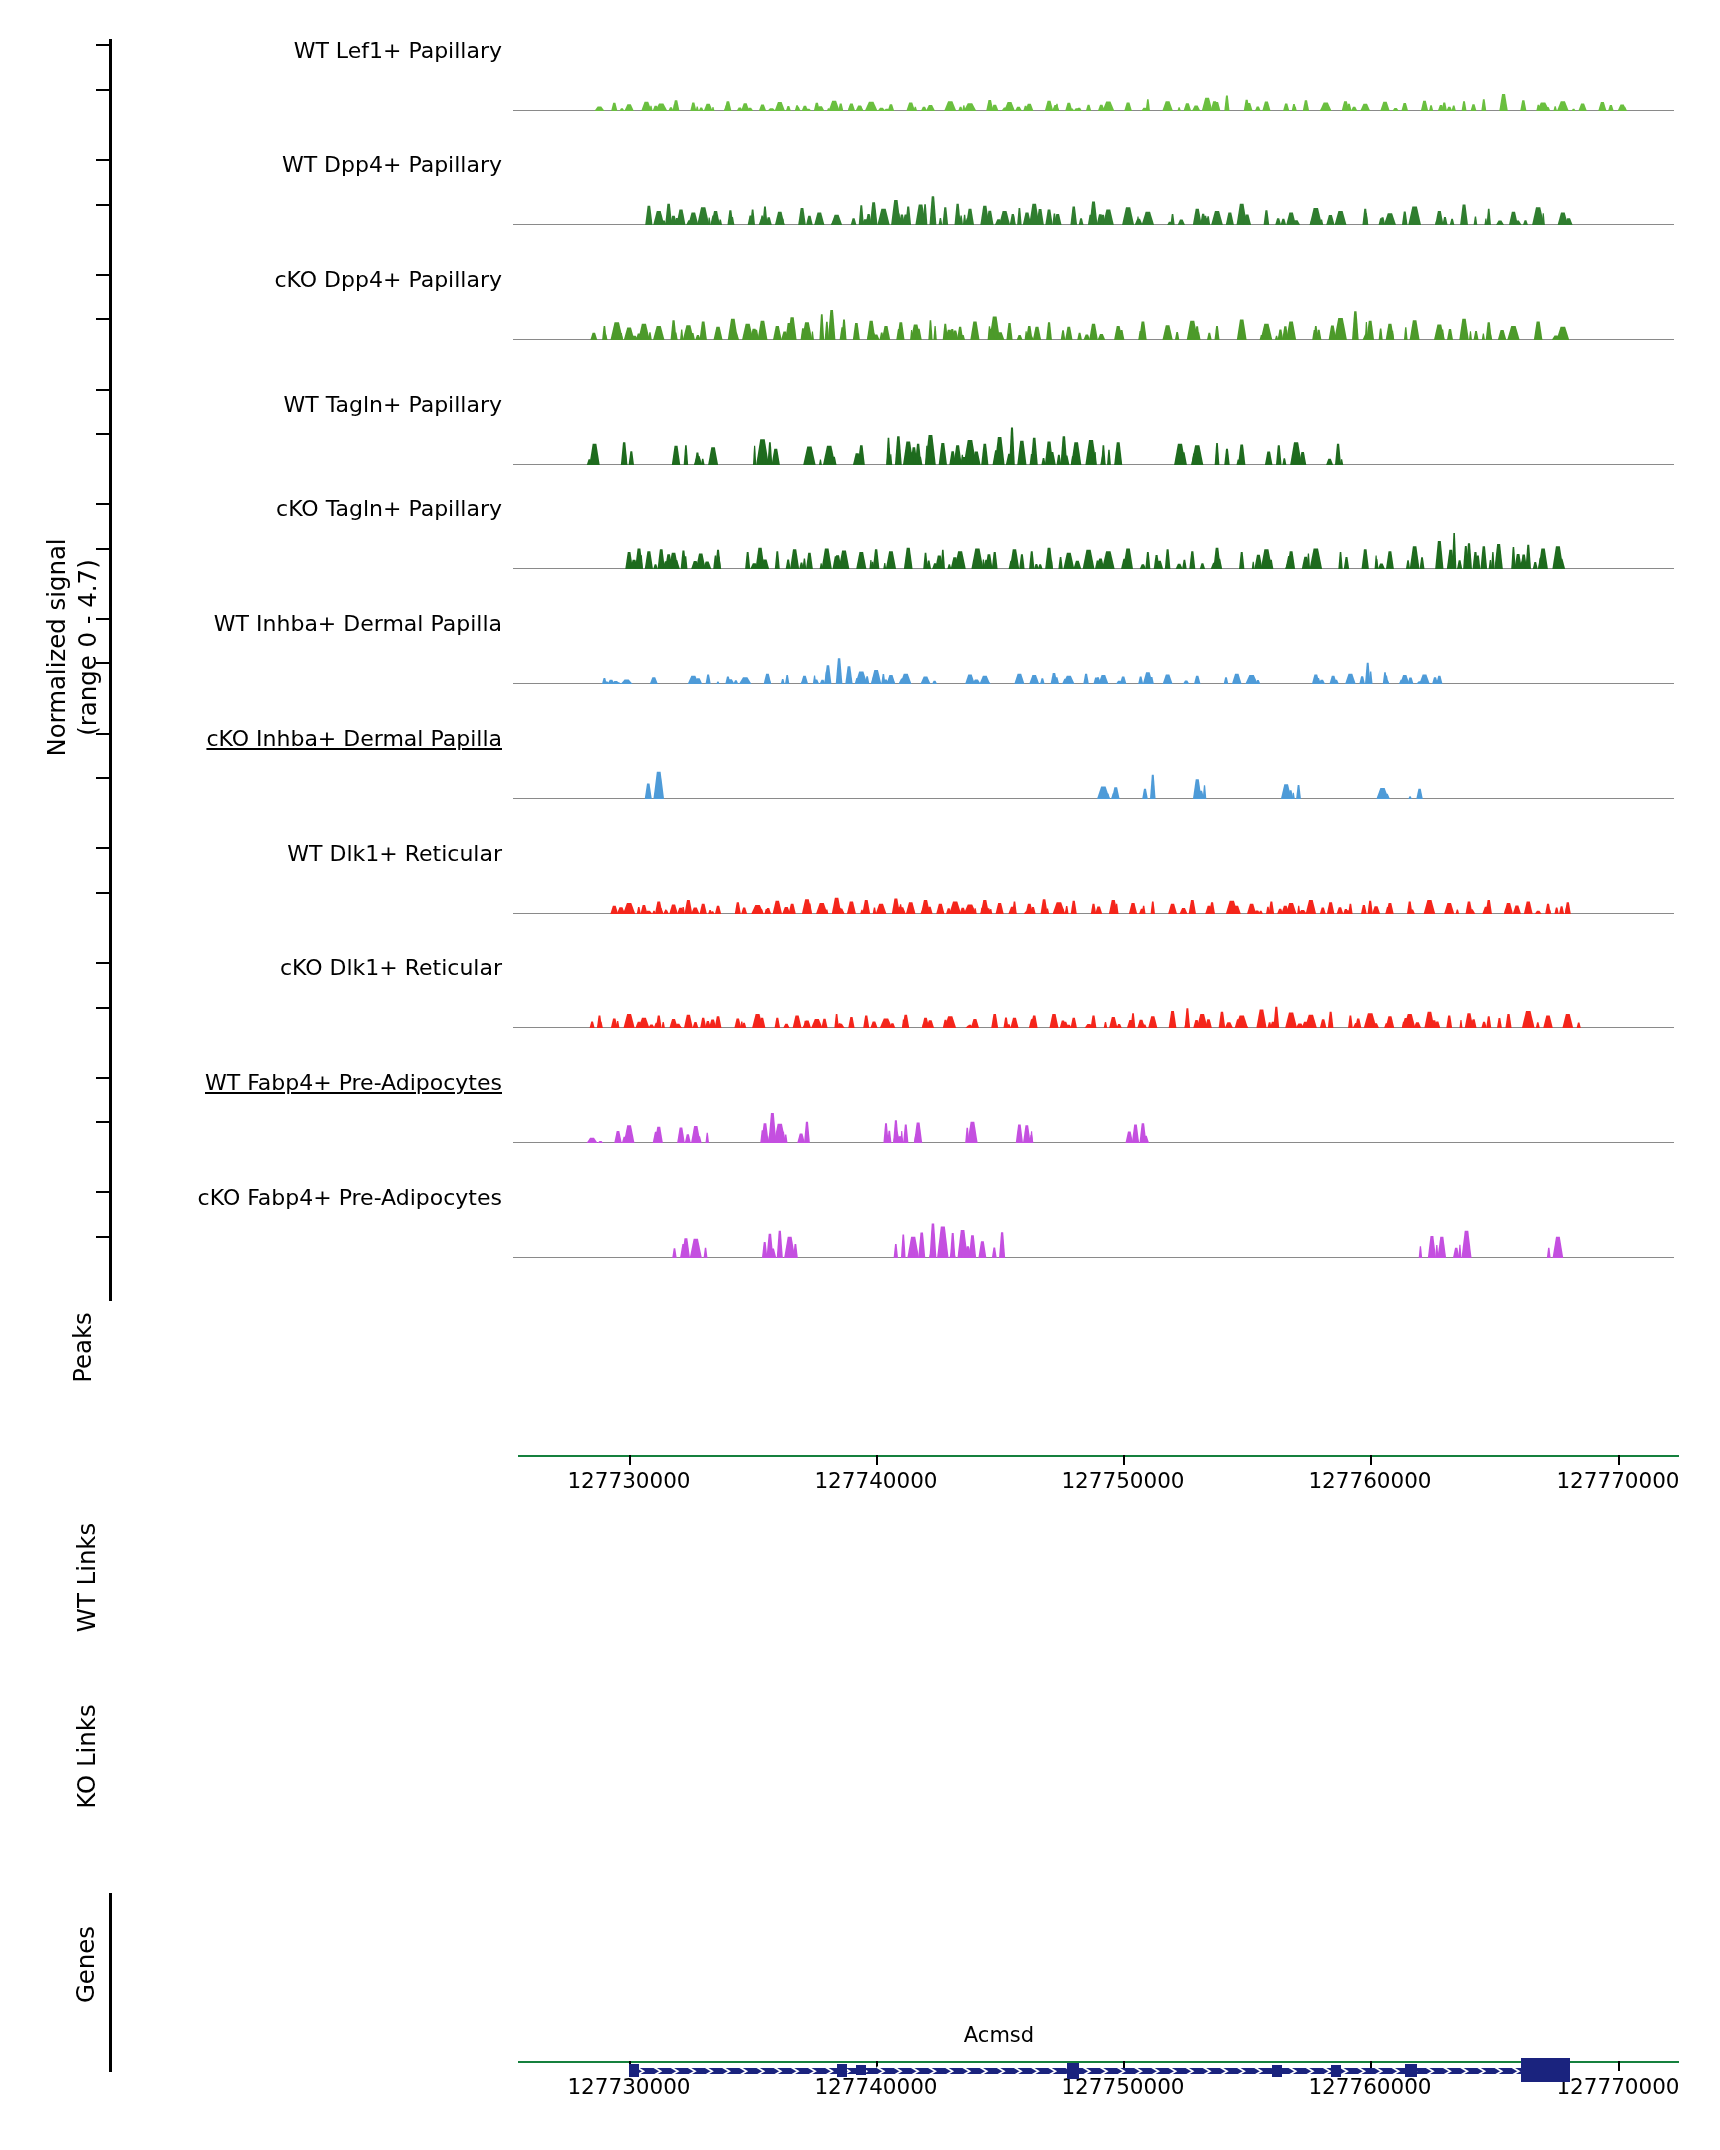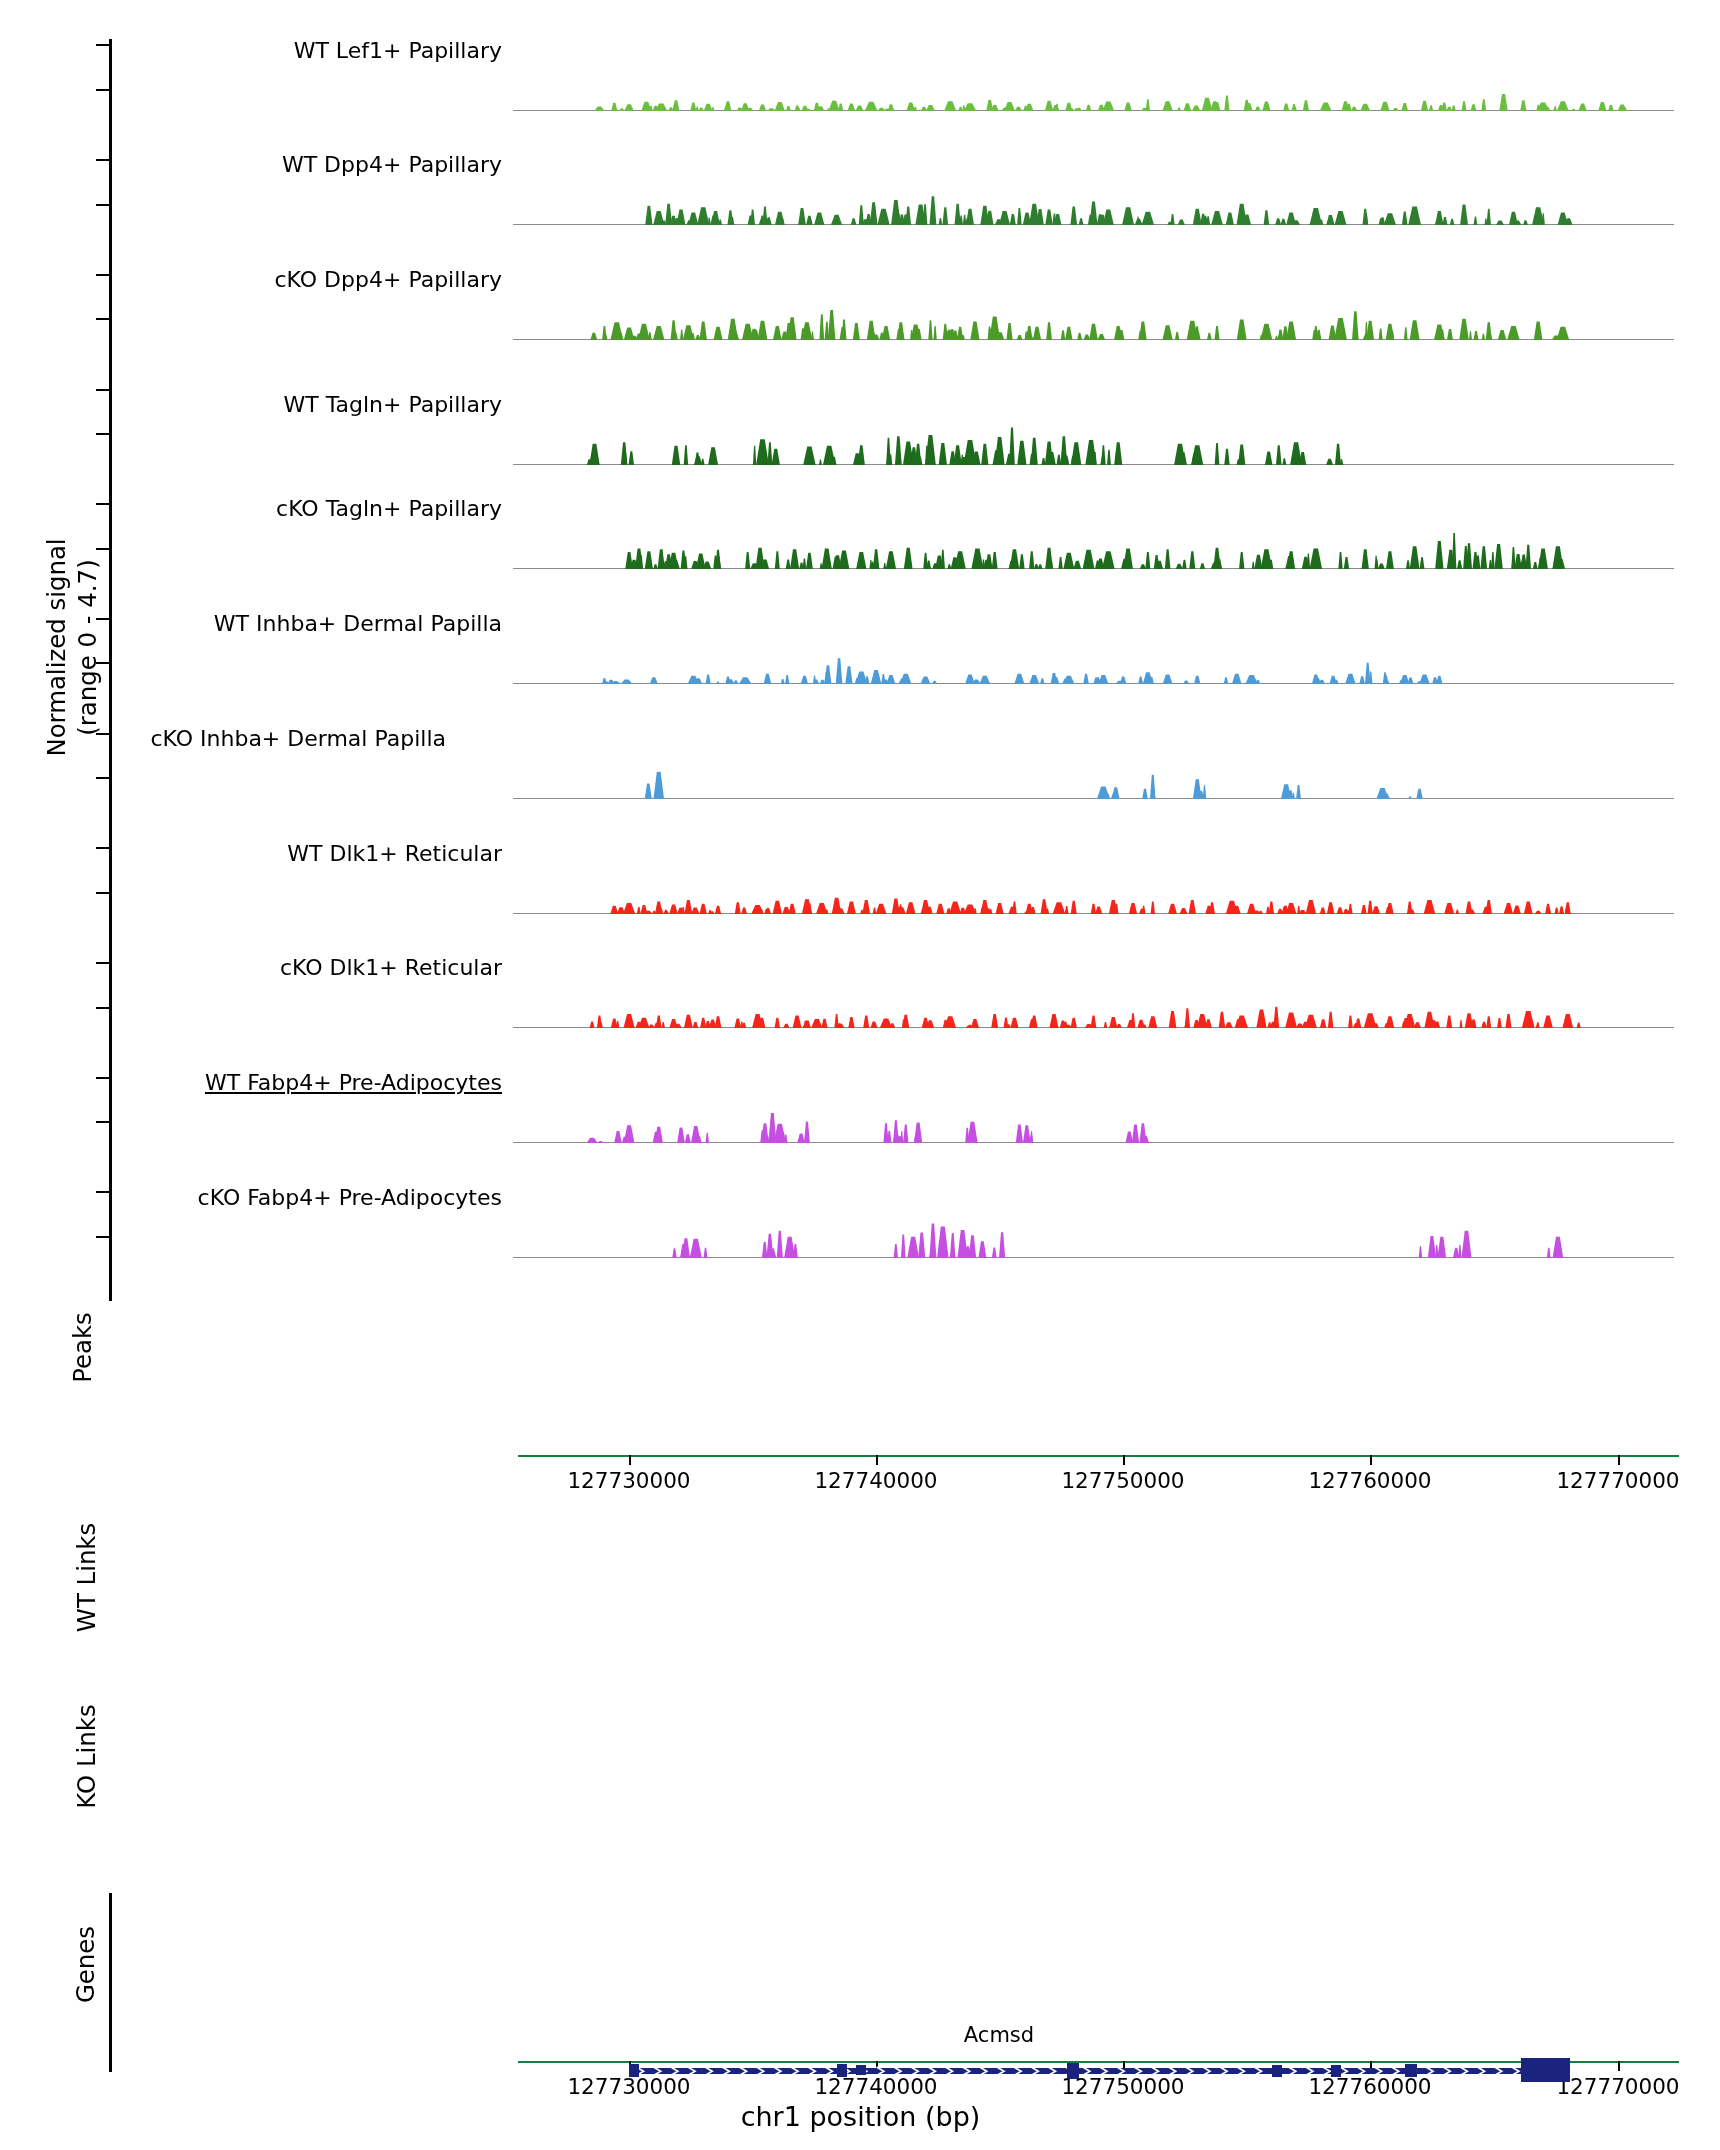--- a/index.html
+++ b/index.html
@@ -826,21 +826,21 @@
             <polygon points="1236.1192877698118,96 1238.5070770674222,90.38214841683138 1241.0785424648486,90.38214841683138 1243.466331762459,96" fill="#4e9bd8"></polygon>
             <polygon points="1264.4831492728226,96 1269.2861235220835,82.72340425531915 1274.45855732898,82.72340425531915 1279.261531578241,96" fill="#4e9bd8"></polygon>
             <polygon points="1282.448014973148,96 1285.1093064300044,86.71966905519193 1287.9753126143114,86.71966905519193 1290.6366040711678,96" fill="#4e9bd8"></polygon>
             <polygon points="1260.1468654752678,96 1263.7719915818975,92.34273232789224 1267.6759735428832,92.34273232789224 1271.301099649513,96" fill="#4e9bd8"></polygon>
             <polygon points="1288.1257577595254,96 1291.003589683919,84.76595744680851 1294.1027932948045,84.76595744680851 1296.9806252191981,96" fill="#4e9bd8"></polygon>
             <polygon points="1287.7460348139564,96 1289.525741733373,91.05585117443549 1291.4423491850523,91.05585117443549 1293.222056104469,96" fill="#4e9bd8"></polygon>
           </svg>
         </div>
       </div>
       <div class="track" style="top: 730px; height: 73px;">
-        <div class="track-label" style="right: 1275px; top: -4.3px;">cKO Inhba+ Dermal Papilla</div>
+        <div class="track-label" style="right: 1219px; top: -4.3px; text-decoration: underline;">cKO Inhba+ Dermal Papilla</div>
         <div class="track-canvas" style="height: 69px;">
           <div class="baseline"></div>
           <svg width="1161" height="69" viewBox="0 0 1620 96">
             <polygon points="195.90687906376127,96 200.75251405529517,58.212765957446805 205.97089020002394,58.212765957446805 210.81652519155784,96" fill="#4e9bd8"></polygon>
             <polygon points="183.78668449633787,96 187.00807479226128,74.36923120824099 190.47726434171724,74.36923120824099 193.69865463764066,96" fill="#4e9bd8"></polygon>
             <polygon points="814.8813459592061,96 820.6701732133818,78.63829787234043 826.9042948717247,78.63829787234043 832.6931221259003,96" fill="#4e9bd8"></polygon>
             <polygon points="834.3466312769295,96 837.0661773572261,87.68088072733559 839.9949192898533,87.68088072733559 842.7144653701499,96" fill="#4e9bd8"></polygon>
             <polygon points="835.5799556984591,96 839.1168142816947,79.65957446808511 842.9257389097946,79.65957446808511 846.4625974930302,96" fill="#4e9bd8"></polygon>
             <polygon points="825.9200412078508,96 828.2790363837055,88.37601202942028 830.8194927269337,88.37601202942028 833.1784879027884,96" fill="#4e9bd8"></polygon>
             <polygon points="888.8164220714403,96 891.3559604909616,62.297872340425535 894.0908480196766,62.297872340425535 896.6303864391979,96" fill="#4e9bd8"></polygon>
@@ -1270,21 +1270,20 @@
       <div class="xtick" style="left: 358px;"></div>
       <div class="xlabel" style="left: 358px;">127740000</div>
       <div class="xtick" style="left: 605px;"></div>
       <div class="xlabel" style="left: 605px;">127750000</div>
       <div class="xtick" style="left: 852px;"></div>
       <div class="xlabel" style="left: 852px;">127760000</div>
       <div class="xtick" style="left: 1100px;"></div>
       <div class="xlabel" style="left: 1100px;">127770000</div>
     </div>
 
-  <div id="xaxis-title">chr1 position (bp)</div>
 
   <div id="genes-panel" style="top:1979px;height:86px;margin-top:37px;">
     <div class="gene-name" id="gene-name" style="left: 486px; top: 7.2px;">Acmsd</div>
   <div class="gene-line" style="left: 116px; width: 941px; top: 52px;"></div>
       <div class="arrowrow" style="left: 116px; top: 46px; width: 941px;">
         <svg width="941" height="18.6" viewBox="0 0 1313.22 26">
           <path d="M9,7 L19,13 L9,19" stroke="#ffffff" stroke-width="2.4" fill="none"></path>
           <path d="M33,7 L43,13 L33,19" stroke="#ffffff" stroke-width="2.4" fill="none"></path>
           <path d="M57,7 L67,13 L57,19" stroke="#ffffff" stroke-width="2.4" fill="none"></path>
           <path d="M81,7 L91,13 L81,19" stroke="#ffffff" stroke-width="2.4" fill="none"></path>

